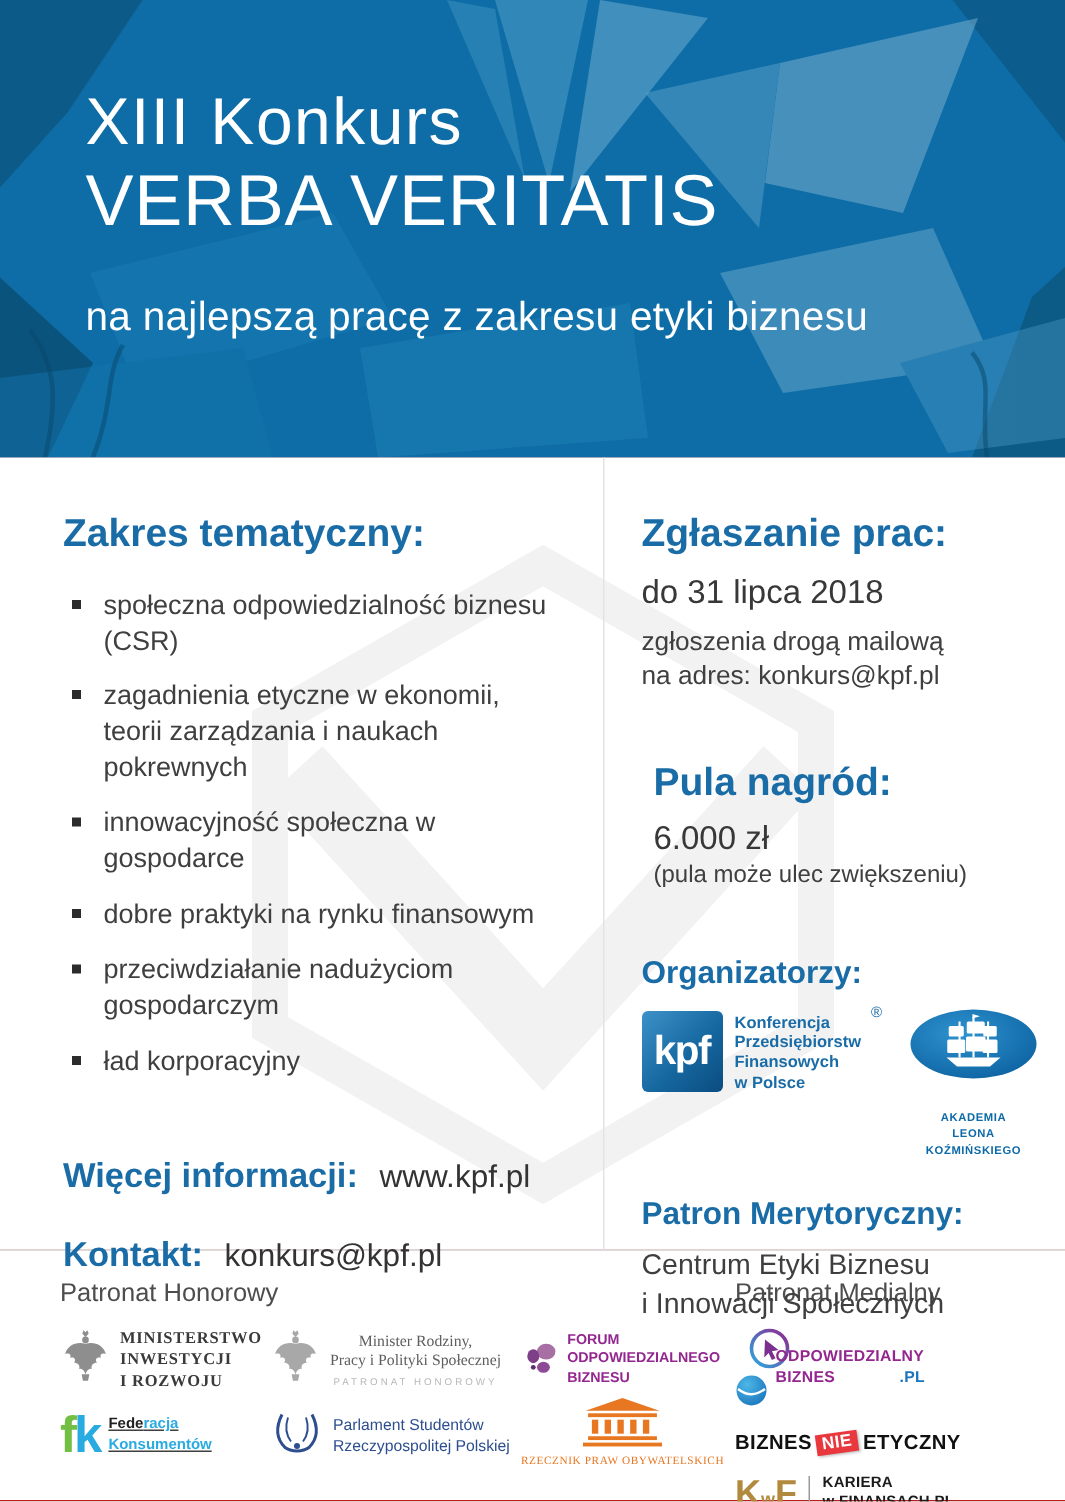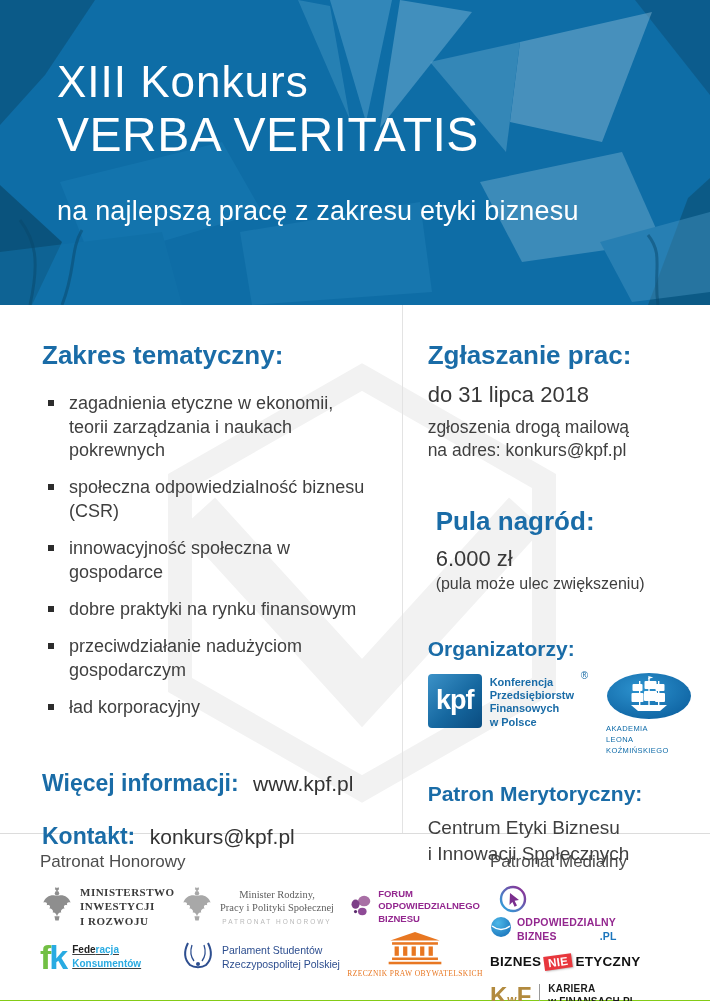--- a/index.html
+++ b/index.html
@@ -1,21 +1,21 @@
 <!DOCTYPE html>
 <html lang="pl" style="--accent: #1a6ca7; --header-blue: #0f6da6; --purple: #93278f; --orange: #e87722; --red: #e8373d; --gold: #b28a3e; --fk-green: #72bf44; --fk-blue: #29abe2; --psrp-blue: #2d4e8f; --alk-blue: #0d6aa8;"><head>
 <meta charset="utf-8">
 <style>
   html,body{margin:0;padding:0;}
   body{
     width:710px;height:1001px;background:#fff;
     font-family:"Liberation Sans","DejaVu Sans",sans-serif;
     color:#3f3f3f;overflow:hidden;
   }
-  .poster{position:relative;width:710px;height:1001px;background:#84cc16;}
+  .poster{position:relative;width:710px;height:1001px;background:#b91c1c;}
 
   
   .hero{position:relative;width:710px;height:305px;overflow:hidden;background:var(--header-blue,#0f6da6);}
   .hero-bg{position:absolute;inset:0;display:block;}
   .hero-text{position:absolute;left:57px;top:60px;color:#fff;z-index:2;}
   .pretitle{font-size:44px;font-weight:400;letter-spacing:1px;line-height:1;}
   .title{font-size:48px;font-weight:400;letter-spacing:.5px;line-height:1;margin-top:7px;white-space:nowrap;}
   .subtitle{font-size:27px;font-weight:400;letter-spacing:.2px;margin-top:37px;white-space:nowrap;}
 
   
@@ -44,21 +44,21 @@
 
   .org-block{margin-top:44px;}
   .org-logos{display:flex;gap:20px;margin-top:13px;align-items:flex-start;}
   .kpf{display:flex;gap:8px;}
   .kpf-mark{width:54px;height:54px;border-radius:4px;flex:0 0 54px;
     background:linear-gradient(135deg,#3c92c8 0%,#1668a0 55%,#0a4c80 100%);
     color:#fff;font-size:27px;font-weight:700;display:flex;align-items:center;justify-content:center;letter-spacing:-1px;}
   .kpf-text{font-size:11px;font-weight:700;color:var(--accent,#1a6ca7);line-height:1.22;position:relative;padding-right:12px;padding-top:2px;}
   .kpf-reg{position:absolute;right:-2px;top:-4px;font-size:10px;font-weight:400;}
   .alk{display:flex;flex-direction:column;align-items:center;margin-top:-2px;}
-  .alk-text{font-size:7.5px;font-weight:400;color:var(--alk-blue,#0d6aa8);text-align:left;line-height:1.5;letter-spacing:.4px;margin-top:3px;}
+  .alk-text{font-size:7.5px;font-weight:700;color:var(--alk-blue,#0d6aa8);text-align:center;line-height:1.5;letter-spacing:.4px;margin-top:19px;}
 
   .patron-block{margin-top:26px;}
   .patron-line{font-size:19px;line-height:1.35;color:#3f3f3f;}
   .patron-line.first{margin-top:10px;}
 
   
   footer{position:relative;width:710px;height:167px;border-top:1px solid #dcdcdc;box-sizing:border-box;background:#fff;}
   .foot-head{font-size:17px;color:#4d4d4d;font-weight:400;}
   .honor{position:absolute;left:40px;top:18px;width:445px;}
   .honor-grid{display:grid;grid-template-columns:140px 170px 130px;row-gap:8px;margin-top:13px;align-items:center;}
@@ -76,21 +76,21 @@
   .fk-text{font-size:10px;font-weight:700;line-height:1.35;text-decoration:underline;}
   .fk-dark{color:#222;}
   .fk-cyan{color:var(--fk-blue,#29abe2);}
   .psrp-text{font-size:10.5px;color:var(--psrp-blue,#2d4e8f);line-height:1.35;}
   .logo-rpo{display:flex;flex-direction:column;align-items:center;margin-top:-4px;}
   .rpo-caption{font-family:"Liberation Serif","DejaVu Serif",serif;font-size:7.5px;color:var(--orange,#e87722);letter-spacing:.4px;margin-top:3px;white-space:nowrap;}
 
   .media-obpl{position:relative;margin-top:12px;height:58px;}
   .obpl-circle{position:absolute;left:8px;top:0;}
   .obpl-globe{position:absolute;left:0;top:32px;}
-  .obpl-text{position:absolute;left:27px;top:32px;font-weight:800;font-size:10.5px;line-height:1.3;color:var(--purple,#93278f);letter-spacing:.2px;}
+  .obpl-text{position:absolute;left:27px;top:14px;font-weight:800;font-size:10.5px;line-height:1.3;color:var(--purple,#93278f);letter-spacing:.2px;}
   .obpl-suffix{color:#1b75bc;padding-left:43px;}
   .media-bne{margin-top:12px;display:flex;align-items:center;font-weight:800;font-size:13.5px;color:#111;letter-spacing:.3px;}
   .bne-nie{background:var(--red,#e8373d);color:#fff;padding:1px 4px;transform:rotate(-8deg);margin:0 3px;font-size:11.5px;box-shadow:1px 1px 2px rgba(0,0,0,.25);}
   .media-kwf{margin-top:14px;display:flex;align-items:center;}
   .kwf-mark{color:var(--gold,#b28a3e);font-weight:700;font-size:24px;line-height:1;}
   .kwf-w{font-size:12px;}
   .kwf-div{width:1px;height:24px;background:#9a9a9a;margin:0 8px;}
   .kwf-text{font-size:10px;font-weight:800;color:#1a1a1a;line-height:1.25;letter-spacing:.2px;}
 </style>
 </head>
@@ -141,22 +141,22 @@
     <svg class="watermark" width="420" height="440" viewBox="0 0 420 440">
       <g fill="none" stroke="#f2f2f2">
         <path d="M210 14 L392 118 L392 322 L210 426 L28 322 L28 118 Z" stroke-width="24"></path>
         <path d="M46 150 L210 330 L374 150" stroke-width="46"></path>
       </g>
     </svg>
 
     <section class="col-left">
       <h2 class="section">Zakres tematyczny:</h2>
       <ul class="topics">
+          <li>społeczna odpowiedzialność biznesu (CSR)</li>
           <li>zagadnienia etyczne w ekonomii, teorii zarządzania i naukach pokrewnych</li>
-          <li>społeczna odpowiedzialność biznesu (CSR)</li>
           <li>innowacyjność społeczna w gospodarce</li>
           <li>dobre praktyki na rynku finansowym</li>
           <li>przeciwdziałanie nadużyciom gospodarczym</li>
           <li>ład korporacyjny</li>
         </ul>
 
       <p class="info-line">
         <span class="lbl">Więcej informacji:</span>
         <span class="val">www.kpf.pl</span>
       </p>

